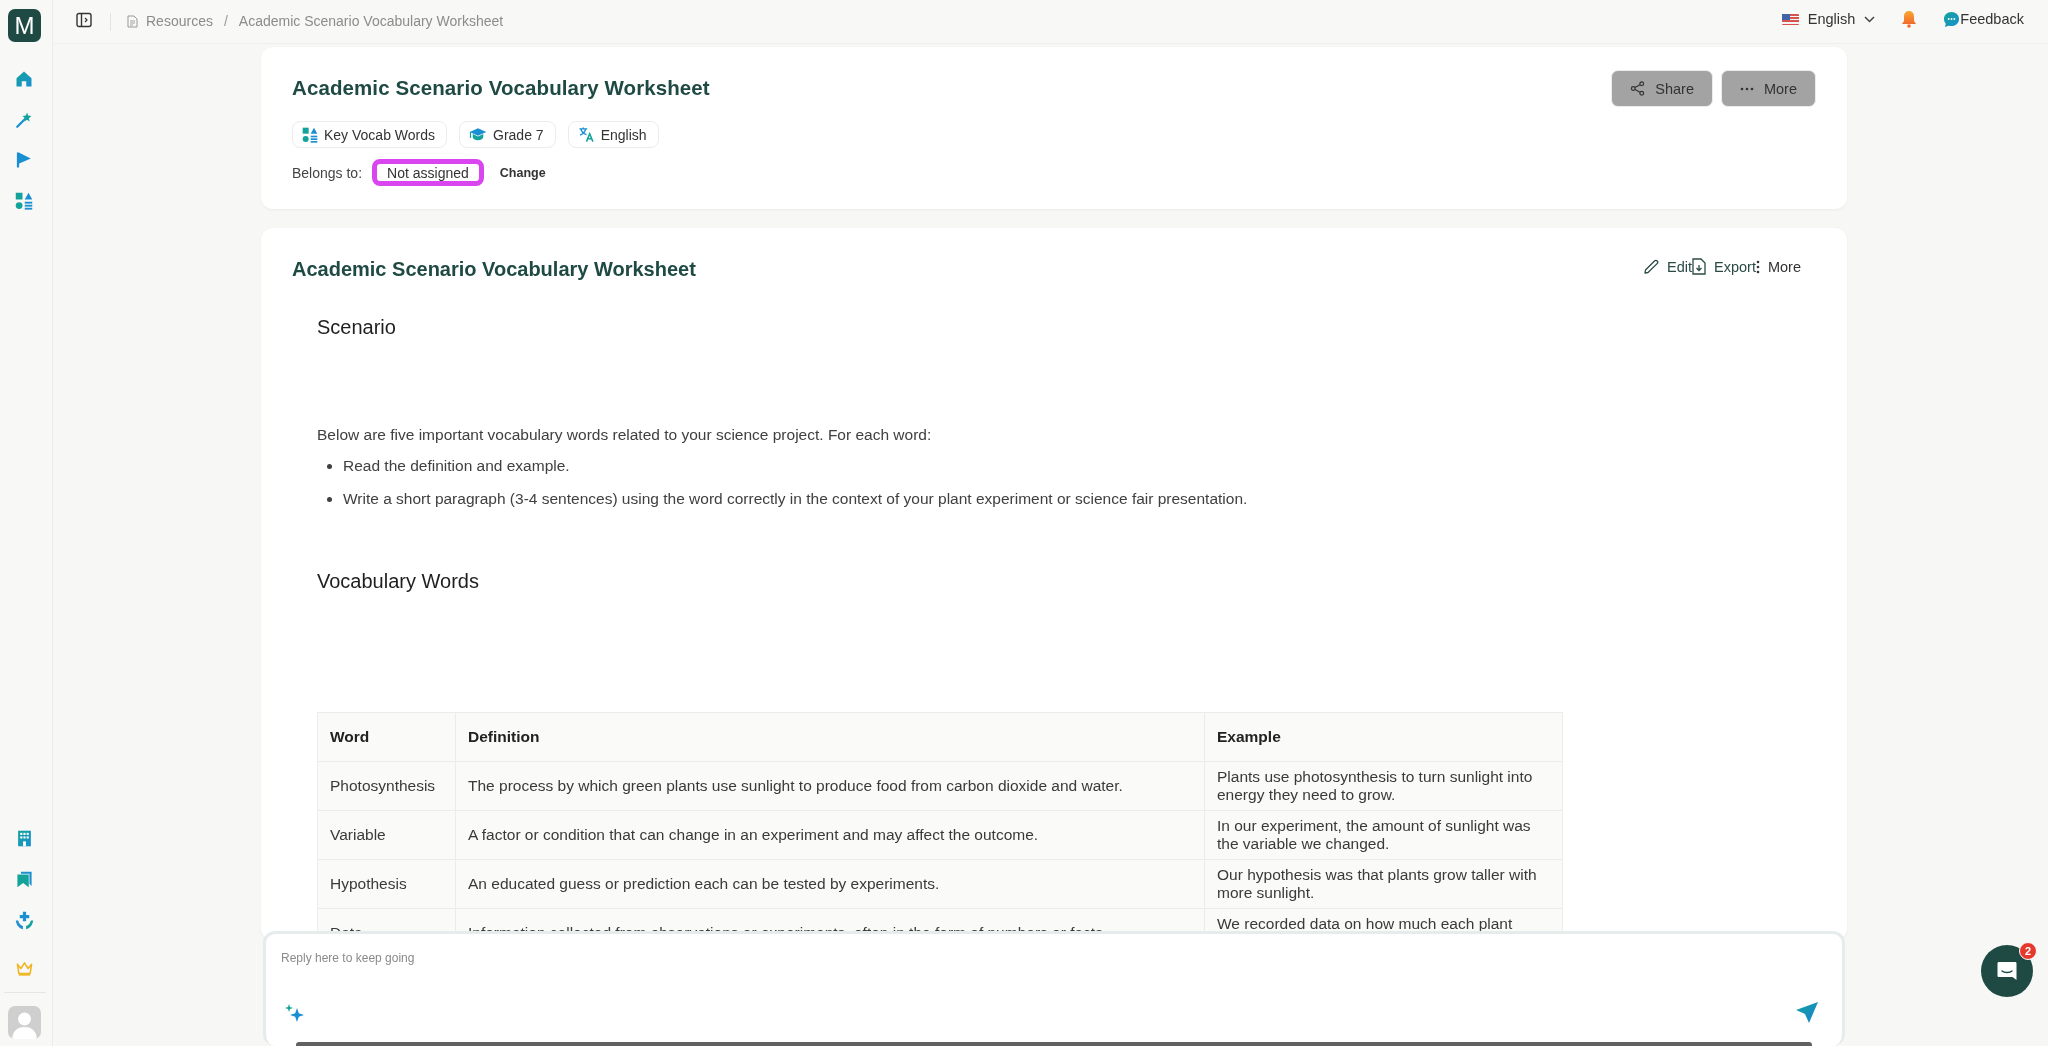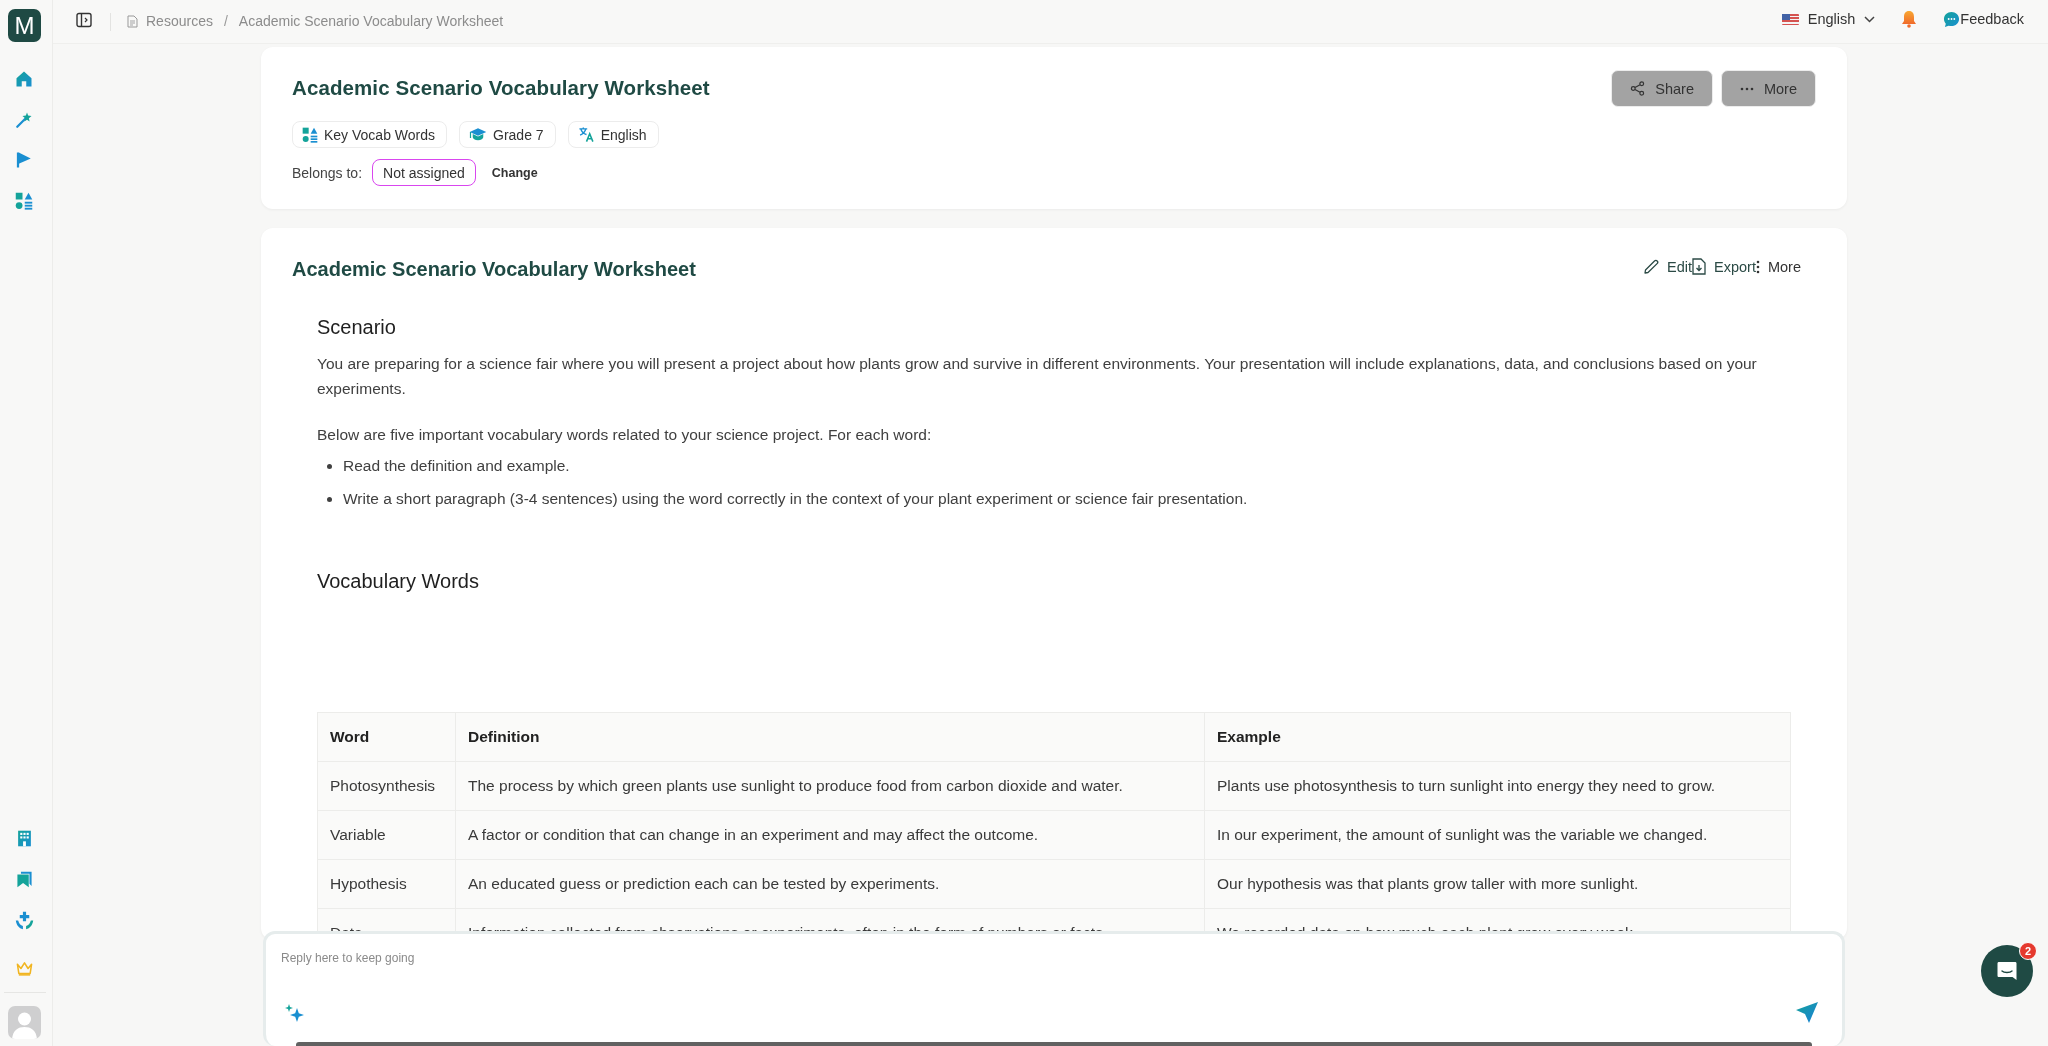--- a/index.html
+++ b/index.html
@@ -27,41 +27,41 @@
 
   
   .card { position: absolute; background: #fff; border-radius: 12px; box-shadow: 0 1px 3px rgba(0,0,0,0.05); }
   .card-top { left: 261px; top: 47px; width: 1586px; height: 162px; }
   .card-main { left: 261px; top: 228px; width: 1586px; height: 712px; }
 
   .doc-title { position: absolute; left: 31px; top: 29px; font-size: 20.5px; font-weight: bold; color: #1f4a44; letter-spacing: 0.1px; }
   .chips { position: absolute; left: 31px; top: 74px; display: flex; gap: 12px; }
   .chip { height: 27px; padding: 0 11px 0 9px; border: 1px solid #ececec; border-radius: 8px; display: flex; align-items: center; gap: 6px; font-size: 14px; color: #333; background: #fff; }
   .belongs { position: absolute; left: 31px; top: 112px; display: flex; align-items: center; gap: 10px; font-size: 14px; color: #444; text-align: center; }
-  .belongs .pill { height: 27px; padding: 0 10px; border: 1px solid #d946ef; border-radius: 8px; display: flex; align-items: center; color: #333; }
+  .belongs .pill { height: 27px; padding: 0 10px; border: 5px solid #d946ef; border-radius: 8px; display: flex; align-items: center; color: #333; }
   .belongs .change { font-size: 12.5px; font-weight: bold; color: #333; margin-left: 6px; cursor: pointer; }
 
   .top-actions { position: absolute; right: 31px; top: 23px; display: flex; gap: 8px; }
   .btn-outline { height: 37px; padding: 0 18px; border: 1px solid #ececec; border-radius: 7px; display: flex; align-items: center; gap: 10px; font-size: 14.5px; color: #333; background: #a3a3a3; cursor: pointer; }
 
   .main-title { position: absolute; left: 31px; top: 30px; font-size: 20px; color: #1f4a44; }
   .main-actions { position: absolute; right: 46px; top: 30px; display: flex; font-size: 14.5px; color: #2b4a45; }
   .act { display: flex; align-items: center; gap: 8px; cursor: pointer; }
   .act.more { color: #333; }
 
   .content { position: absolute; left: 56px; top: 88px; width: 1474px; color: #3a3a3a; }
   .content h2 { font-size: 20px; font-weight: normal; color: #1f1f1f; margin-bottom: 12px; }
   .content p { font-size: 15.5px; line-height: 25px; color: #404040; }
   .sec-scenario { position: absolute; top: 0; left: 0; width: 1474px; }
   .sec-task { position: absolute; top: 106px; left: 0; width: 1474px; }
   .sec-task ul { margin-top: 6px; padding-left: 26px; }
   .sec-task li { font-size: 15.5px; line-height: 25px; color: #404040; margin-bottom: 8px; }
   .sec-vocab { position: absolute; top: 254px; left: 0; width: 1474px; }
 
-  table.vocab { position: absolute; top: 396px; left: 0; width: 1474px; border-collapse: collapse; background: #fafaf9; }
+  table.vocab { position: absolute; top: 396px; left: 0; width: 1246px; border-collapse: collapse; background: #fafaf9; }
   table.vocab th, table.vocab td { border: 1px solid #ececea; text-align: left; padding: 0 12px; height: 49px; font-size: 15.5px; color: #3a3a3a; }
   table.vocab th { font-weight: bold; color: #222; }
   table.vocab col.c1 { width: 138px; }
   table.vocab col.c2 { width: 749px; }
 
   
   .reply { position: absolute; left: 263px; top: 931px; width: 1582px; height: 115px; background: #fff; border: 3px solid #e6ecec; border-radius: 12px; border-bottom: none; }
   .reply input { position: absolute; left: 15px; top: 17px; width: 1400px; border: none; outline: none; font-size: 12px; color: #555; background: transparent; font-family: "Liberation Sans", sans-serif; }
   .reply input::placeholder { color: #8a8a8a; }
   .sparkle { position: absolute; left: 18px; top: 68px; width: 22px; height: 22px; cursor: pointer; }
@@ -291,21 +291,20 @@
           <circle cx="2" cy="7" r="1.3" fill="#333"></circle>
           <circle cx="2" cy="12" r="1.3" fill="#333"></circle>
         </svg>
       <span>More</span>
     </div>
   </div>
 
   <div class="content">
     <div class="sec-scenario">
       <h2>Scenario</h2>
-      <p>You are preparing for a science fair where you will present a project about how plants grow and survive in different environments. Your presentation will include explanations, data, and conclusions based on your experiments.</p>
     </div>
     <div class="sec-task">
       <p>Below are five important vocabulary words related to your science project. For each word:</p>
       <ul>
         <li>Read the definition and example.</li>
         <li>Write a short paragraph (3-4 sentences) using the word correctly in the context of your plant experiment or science fair presentation.</li>
       </ul>
     </div>
     <div class="sec-vocab">
       <h2>Vocabulary Words</h2>

